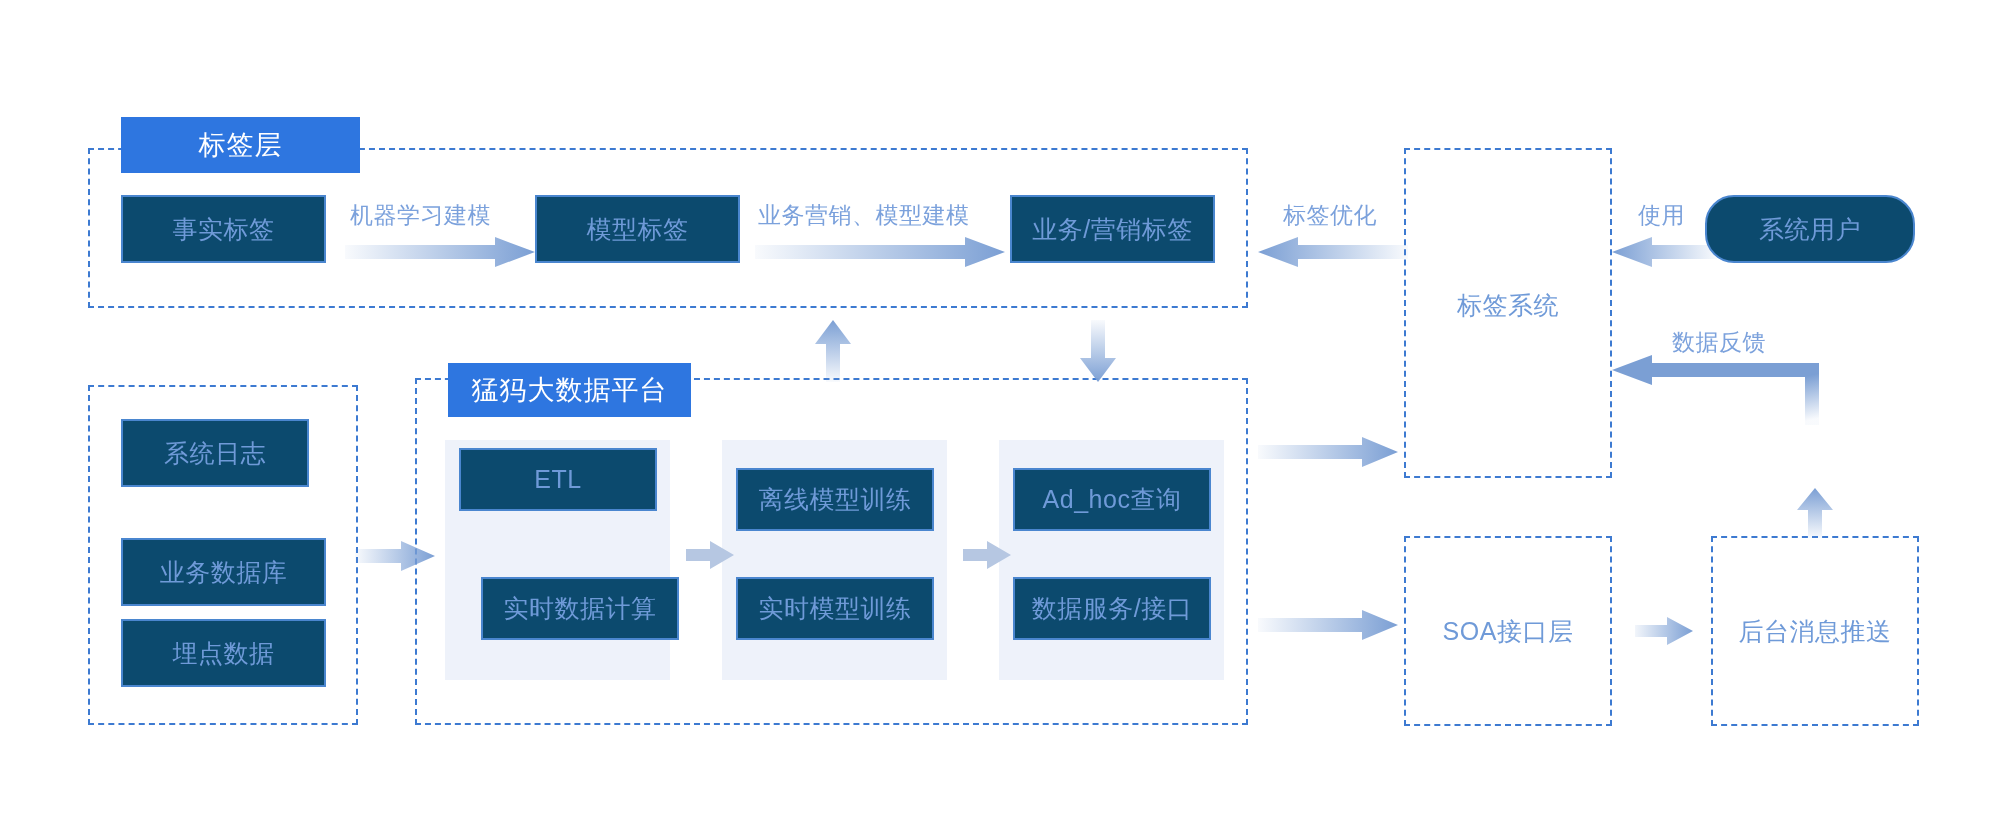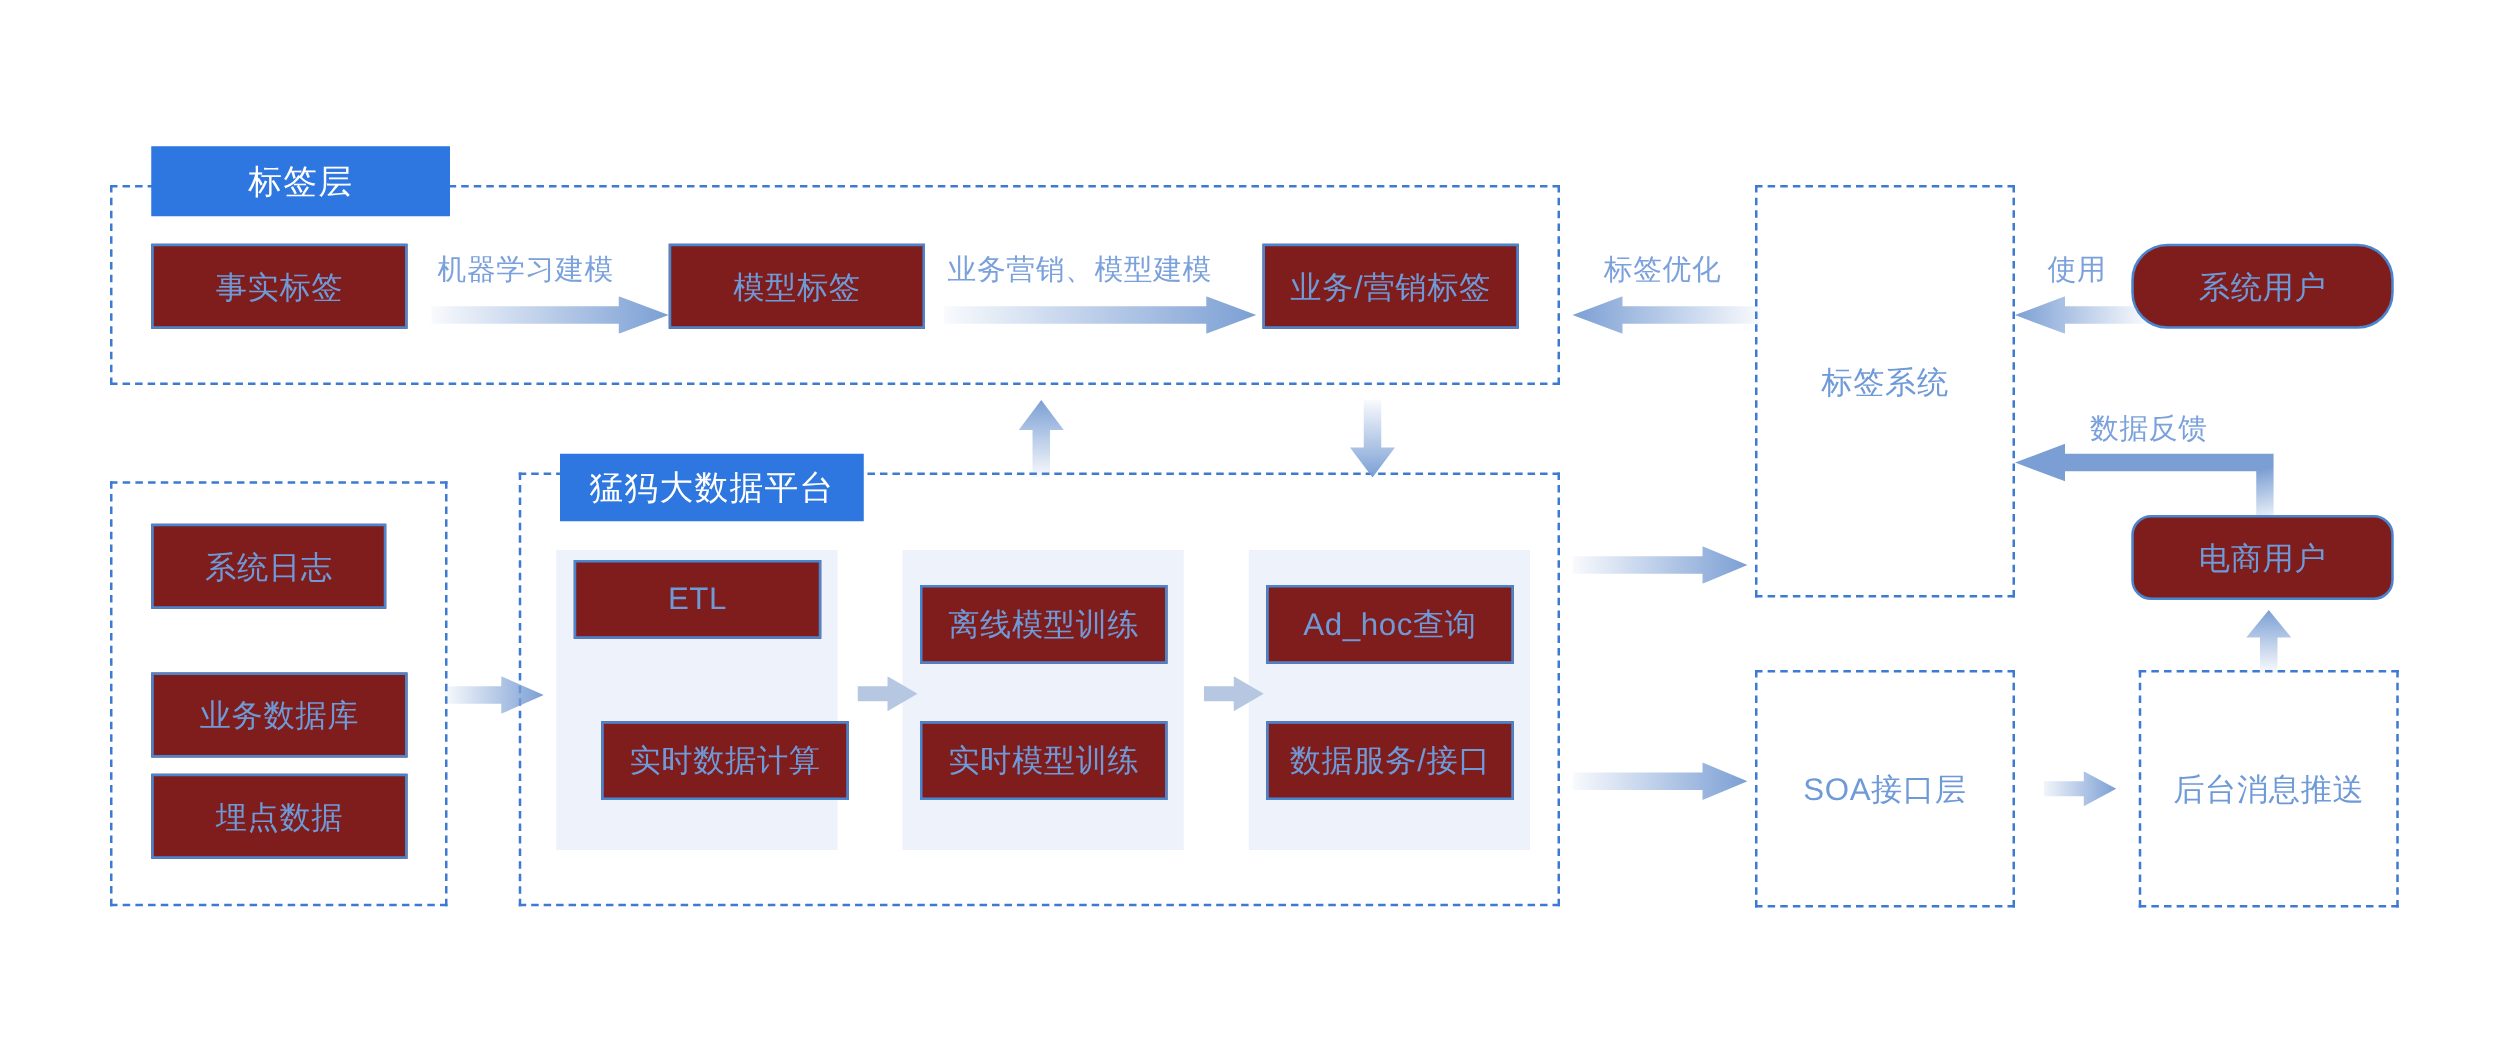--- a/index.html
+++ b/index.html
@@ -29,21 +29,21 @@
     align-items:center;
     justify-content:center;
     font-size:27px;
     letter-spacing:1px;
     box-sizing:border-box;
     z-index:4;
   }
   .node{
     position:absolute;
     border:2px solid #4a86cf;
-    background:#7f1d1d;
+    background:#0c4a6e;
     color:#6f9ad8;
     display:flex;
     align-items:center;
     justify-content:center;
     font-size:25px;
     box-sizing:border-box;
     z-index:3;
     letter-spacing:0.5px;
   }
   .node.rounded{ border-radius:16px; }
@@ -154,21 +154,20 @@
         <linearGradient id="gradFB" x1="0.85" y1="1" x2="0.2" y2="0">
           <stop offset="0%" stop-color="#7b9fd4" stop-opacity="0.05"></stop>
           <stop offset="45%" stop-color="#7b9fd4" stop-opacity="1"></stop>
           <stop offset="100%" stop-color="#7b9fd4" stop-opacity="1"></stop>
         </linearGradient>
       </defs>
       <path d="M215,70 L215,8 L48,8 L48,0 L8,15 L48,30 L48,22 L201,22 L201,70 Z" fill="url(#gradFB)"></path>
     </svg>
   </div>
 
-  <div class="node rounded" style="left:1705px; top:412px; width:210px; height:68px;">电商用户</div>
 
   <div class="arrow" style="left:815px; top:320px; width:36px; height:62px;">
     <svg width="36" height="62" viewBox="0 0 36 62">
       <defs>
         <linearGradient id="gradUp" x1="0" y1="1" x2="0" y2="0">
           <stop offset="0%" stop-color="#7b9fd4" stop-opacity="0.05"></stop>
           <stop offset="100%" stop-color="#7b9fd4" stop-opacity="1"></stop>
         </linearGradient>
       </defs>
       <path d="M11,62 L11,24 L0,24 L18,0 L36,24 L25,24 L25,62 Z" fill="url(#gradUp)"></path>

